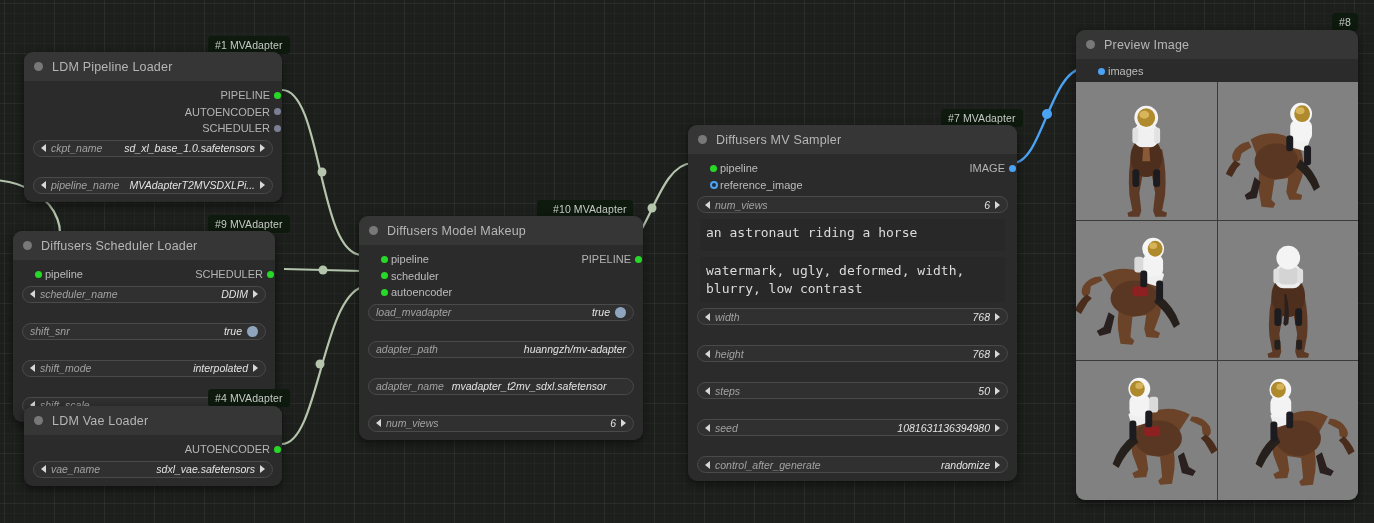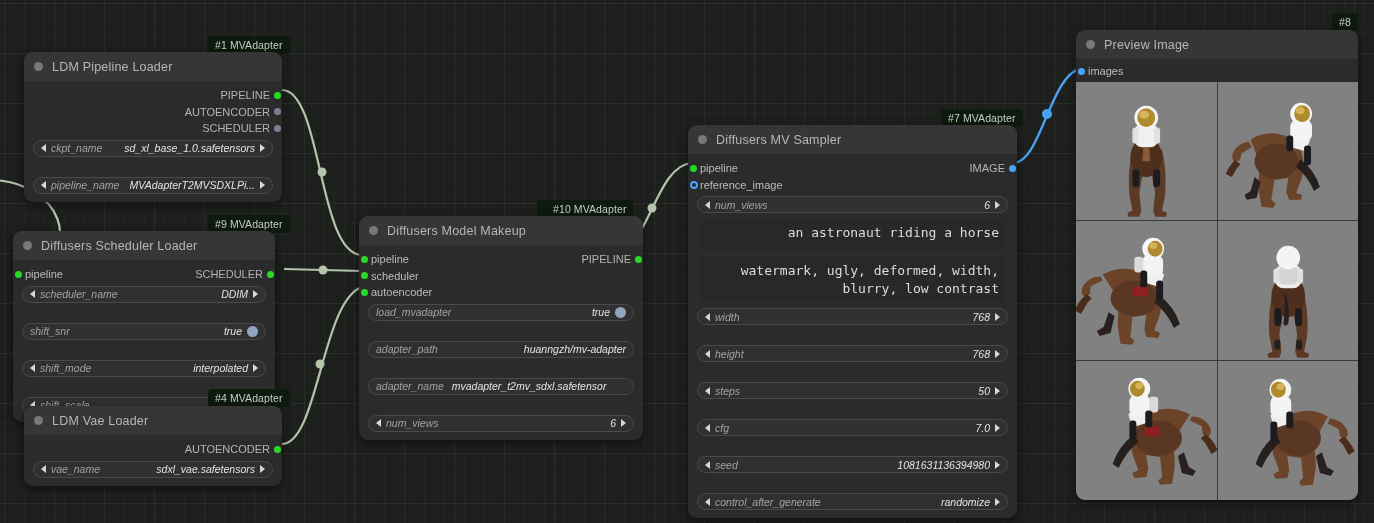--- a/index.html
+++ b/index.html
@@ -70,20 +70,21 @@
     letter-spacing: .1px;
   }
 
   
   .slot-row {
     position: relative;
     height: 16.5px;
     display: flex;
     align-items: center;
     padding: 0 12px;
+    margin-left: 20px;
   }
   .slot-row.out { justify-content: flex-end; }
   .slot-label { font-size: 11px; color: #bcbcbc; white-space: nowrap; }
   .slot-label.out { color: #b4b4b4; }
   .dot {
     position: absolute;
     width: 7px; height: 7px; border-radius: 50%;
     top: 50%; margin-top: -3.5px;
   }
   .dot.in { left: 1.5px; }
@@ -318,21 +319,21 @@
           <span class="arrow left"></span>
           <span class="w-name">num_views</span>
           <span class="w-value">6</span>
           <span class="arrow right"></span>
         </div>
       </div>
     </div>
   </div>
 
   <div class="badge" style="left:941px; top:109px;">#7 MVAdapter</div>
-  <div class="node" id="n7" style="left:688px; top:125px; width:329px;text-align:right;">
+  <div class="node" id="n7" style="left:688px; top:125px; width:329px;">
     <div class="node-title">
       <span class="title-dot"></span>
       <span class="title-text">Diffusers MV Sampler</span>
     </div>
     <div class="node-body">
       <div class="slot-row" style="justify-content:space-between;">
         <span class="dot in green"></span>
         <span class="slot-label">pipeline</span>
         <span class="slot-label out">IMAGE</span>
         <span class="dot out blue"></span>
@@ -361,26 +362,20 @@
         <div class="widget">
           <span class="arrow left"></span>
           <span class="w-name">height</span>
           <span class="w-value">768</span>
           <span class="arrow right"></span>
         </div>
         <div class="widget">
           <span class="arrow left"></span>
           <span class="w-name">steps</span>
           <span class="w-value">50</span>
-          <span class="arrow right"></span>
-        </div>
-        <div class="widget">
-          <span class="arrow left"></span>
-          <span class="w-name">cfg</span>
-          <span class="w-value">7.0</span>
           <span class="arrow right"></span>
         </div>
         <div class="widget">
           <span class="arrow left"></span>
           <span class="w-name">seed</span>
           <span class="w-value">1081631136394980</span>
           <span class="arrow right"></span>
         </div>
         <div class="widget">
           <span class="arrow left"></span>

